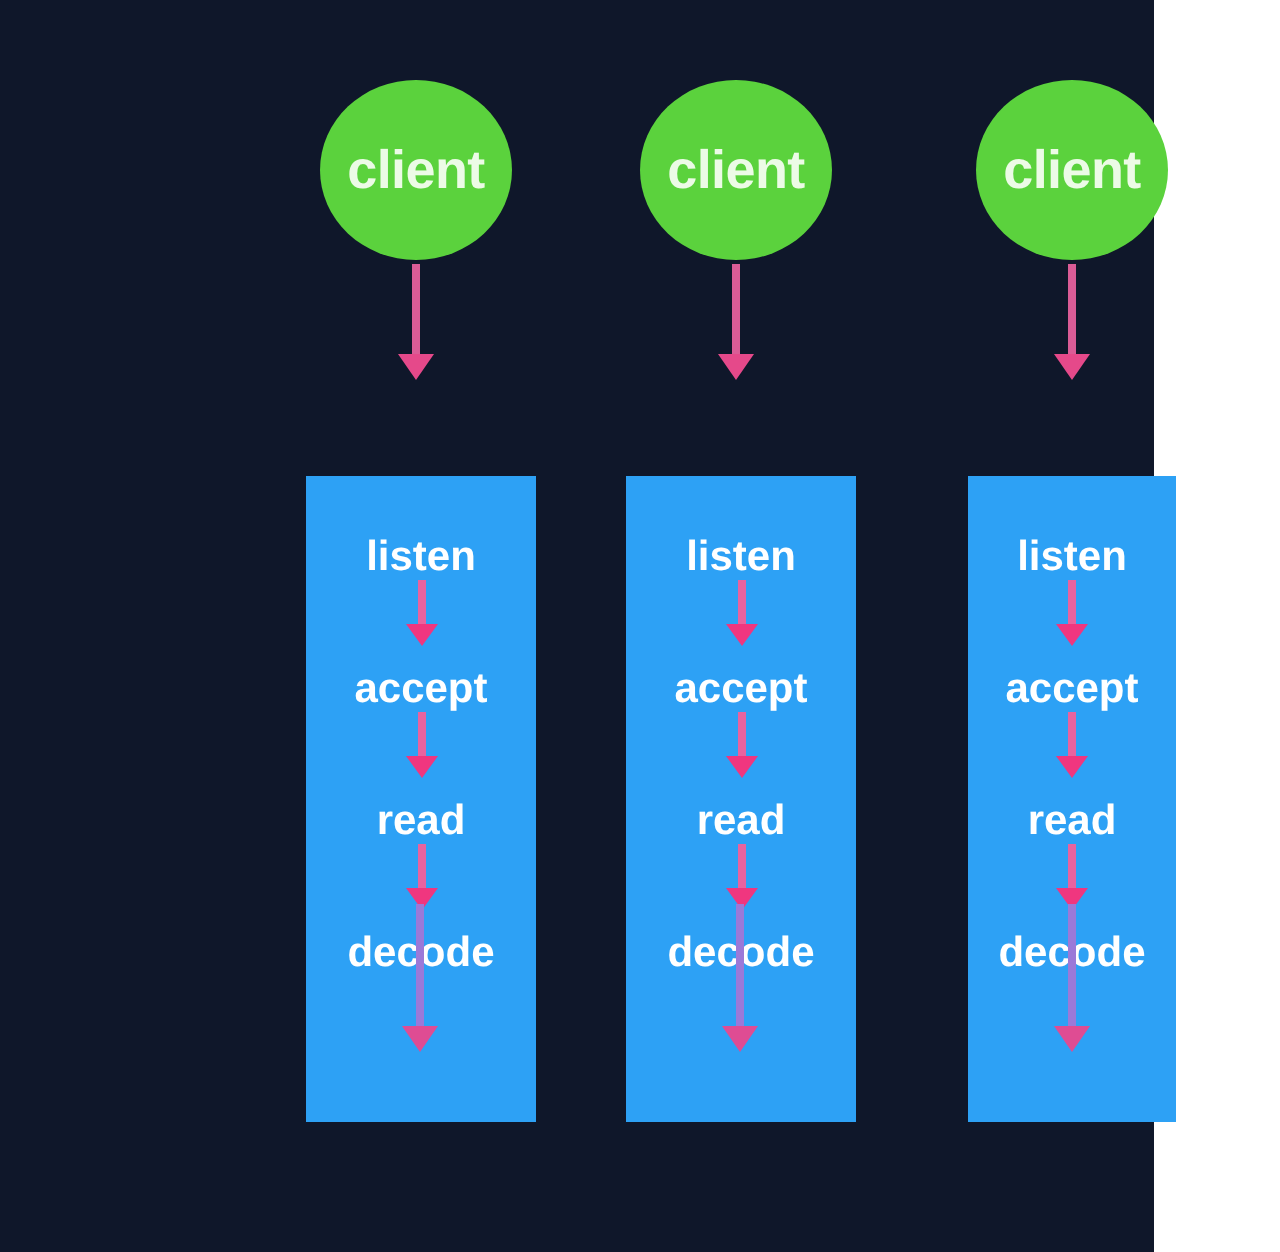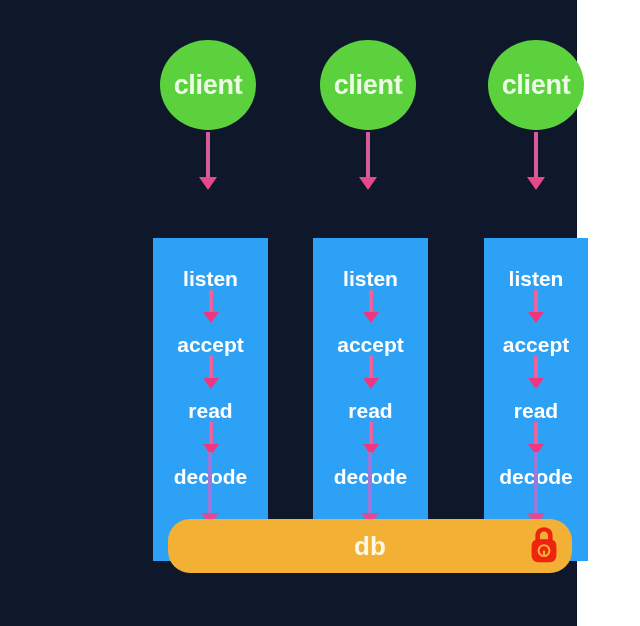--- a/index.html
+++ b/index.html
@@ -242,28 +242,15 @@
       <div class="head" style="top:22px;"></div>
     </div>
 
     <span class="stage-label" style="top:228px;">decode</span>
   </div>
   <div class="arrow to-db" style="left:536px; top:452px; height:74px;">
     <div class="shaft" style="height:62px;"></div>
     <div class="head" style="top:61px;"></div>
   </div>
 
-  <div id="db-bar">
-    <div id="db-label">db</div>
-    <div id="lock-icon">
-      <svg width="28" height="40" viewBox="0 0 28 40" aria-hidden="true">
-        <path d="M14 3.2 C 8.6 3.2 5.4 6.8 5.4 11.4 L 5.4 17 L 9.9 17 L 9.9 11.8
-                 C 9.9 9.0 11.6 7.4 14 7.4 C 16.4 7.4 18.1 9.0 18.1 11.8
-                 L 18.1 17 L 22.6 17 L 22.6 11.4 C 22.6 6.8 19.4 3.2 14 3.2 Z" fill="#F02210"></path>
-        <rect x="1.6" y="15.2" width="24.8" height="23" rx="6.5" ry="6.5" fill="#F02210"></rect>
-        <circle cx="14" cy="26.6" r="5.4" fill="none" stroke="#F2B134" stroke-width="2.1"></circle>
-        <rect x="12.9" y="26.6" width="2.2" height="6.2" fill="#F2B134"></rect>
-      </svg>
-    </div>
-  </div>
 
 
 </div>
 
 </body></html>

